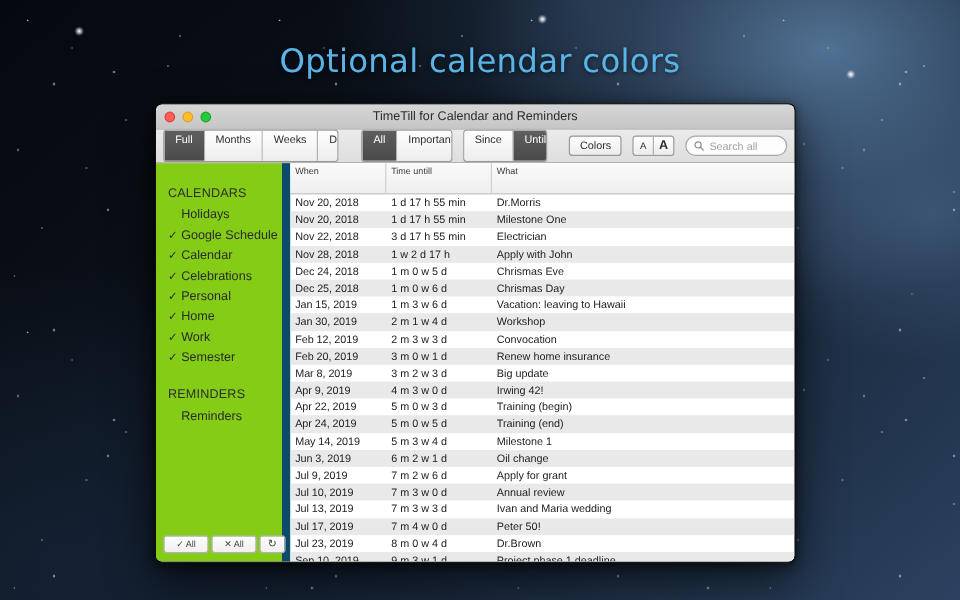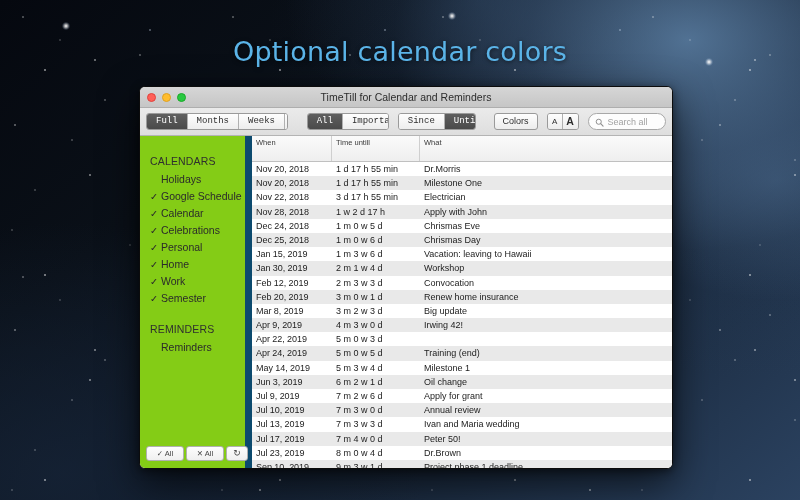--- a/index.html
+++ b/index.html
@@ -74,21 +74,21 @@
     font-weight: 400;
     letter-spacing: 0.2px;
     color: #5bb4e8;
     text-shadow: 0 1px 4px rgba(0,0,0,0.6);
     font-family: "DejaVu Sans", sans-serif;
   }
 
   
   #window {
     position: absolute;
-    left: 139px; top: 86px;
+    left: 129px; top: 86px;
     width: 534px; height: 383px;
     background: #ececec;
     border-radius: 6px;
     box-shadow: 0 14px 38px rgba(0,0,0,0.65), 0 2px 8px rgba(0,0,0,0.5);
     overflow: hidden;
     display: flex;
     flex-direction: column;
     border: 1px solid #0c0c0c;
   }
 
@@ -118,26 +118,25 @@
     border-bottom: 1px solid #b4b4b4;
     display: flex;
     align-items: center;
     padding: 0 6px;
     gap: 9px;
     flex: 0 0 auto;
   }
 
   .seg {
     display: flex;
-    height: 17px;
+    height: 27px;
     border: 1px solid #9a9a9a;
     border-radius: 3px;
     overflow: hidden;
     background: #fdfdfd;
-    font-family: Liberation Mono, monospace;
   }
   .seg .segbtn {
     font-size: 9px;
     color: #2d2d2d;
     padding: 0 9px;
     line-height: 15px;
     background: linear-gradient(#fefefe, #ededed);
     border-right: 1px solid #b0b0b0;
     white-space: nowrap;
     cursor: default;
@@ -469,20 +468,21 @@
               <div class="td c-what">Big update</div>
             </div>
             <div class="trow alt">
               <div class="td c-when">Apr 9, 2019</div>
               <div class="td c-time">4 m 3 w 0 d</div>
               <div class="td c-what">Irwing 42!</div>
             </div>
             <div class="trow">
               <div class="td c-when">Apr 22, 2019</div>
               <div class="td c-time">5 m 0 w 3 d</div>
+              <div class="td c-what">Training (begin)</div>
             </div>
             <div class="trow alt">
               <div class="td c-when">Apr 24, 2019</div>
               <div class="td c-time">5 m 0 w 5 d</div>
               <div class="td c-what">Training (end)</div>
             </div>
             <div class="trow">
               <div class="td c-when">May 14, 2019</div>
               <div class="td c-time">5 m 3 w 4 d</div>
               <div class="td c-what">Milestone 1</div>

